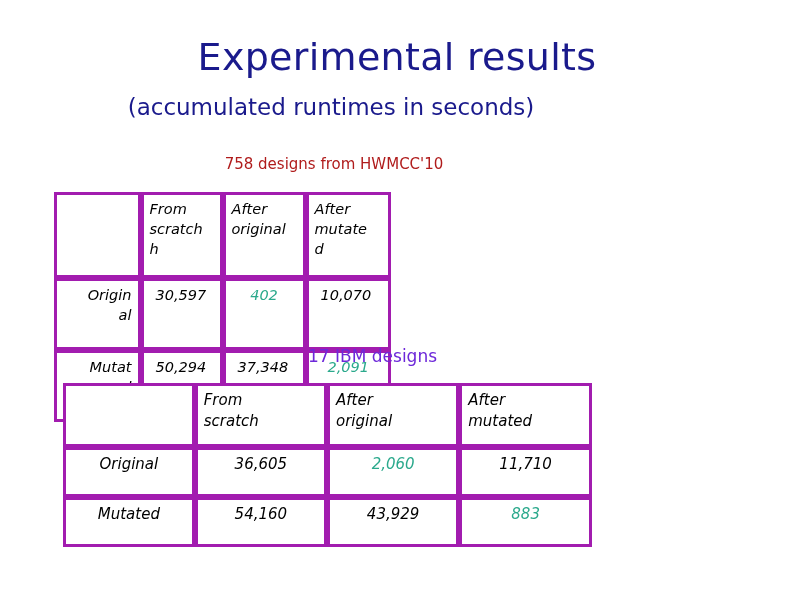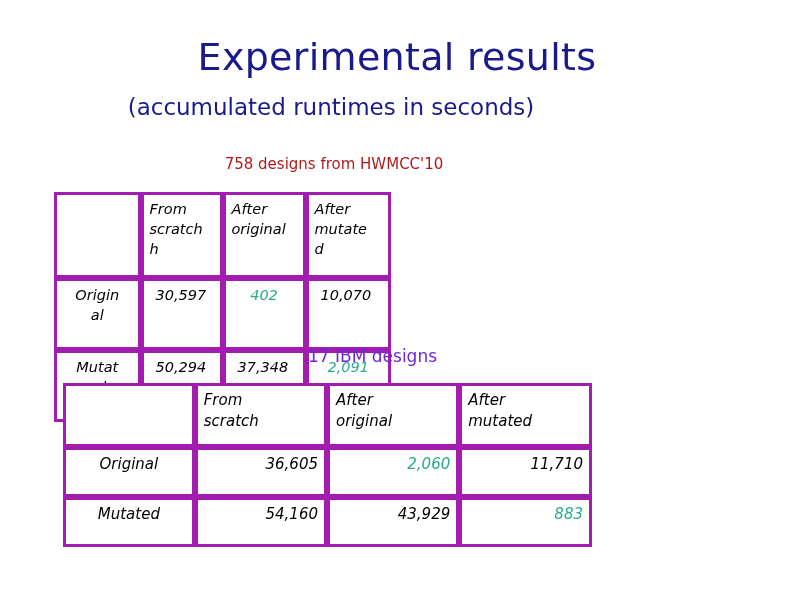--- a/index.html
+++ b/index.html
@@ -89,39 +89,39 @@
     z-index: 2;
   }
   #table-one td { font-size: 14.5px; line-height: 20px; }
   #table-one .col-label  { width: 85px; }
   #table-one .col-scr    { width: 82px; }
   #table-one .col-orig   { width: 83px; }
   #table-one .col-mut    { width: 84px; }
   #table-one .hdr-row td { height: 72px; }
   #table-one .body-row td { height: 58px; }
   #table-one .num { text-align: center; }
-  #table-one td.lbl { text-align: center; }
+  #table-one td.lbl { text-align: right; }
   #table-one .scr-num { text-align: left; padding-left: 12px; }
 
   
   #table-two {
     left: 63px;
     top: 383px;
     width: 529px;
     z-index: 4;
   }
   #table-two td { font-size: 15px; line-height: 21px; }
   #table-two .col-label { width: 130px; }
   #table-two .col-scr   { width: 132px; }
   #table-two .col-orig  { width: 132px; }
   #table-two .col-mut   { width: 131px; }
   #table-two .hdr-row td  { height: 50px; }
   #table-two .body-row td { height: 36px; }
   #table-two td.lbl { text-align: center; }
-  #table-two td.num { text-align: right; }
+  #table-two td.num { text-align: center; }
 
   .teal { color: #2BA98C; }
 
   
   #ibm-caption {
     position: absolute;
     left: 308px;
     top: 346px;
     color: #6d28d9;
     font-family: "DejaVu Sans", sans-serif;

